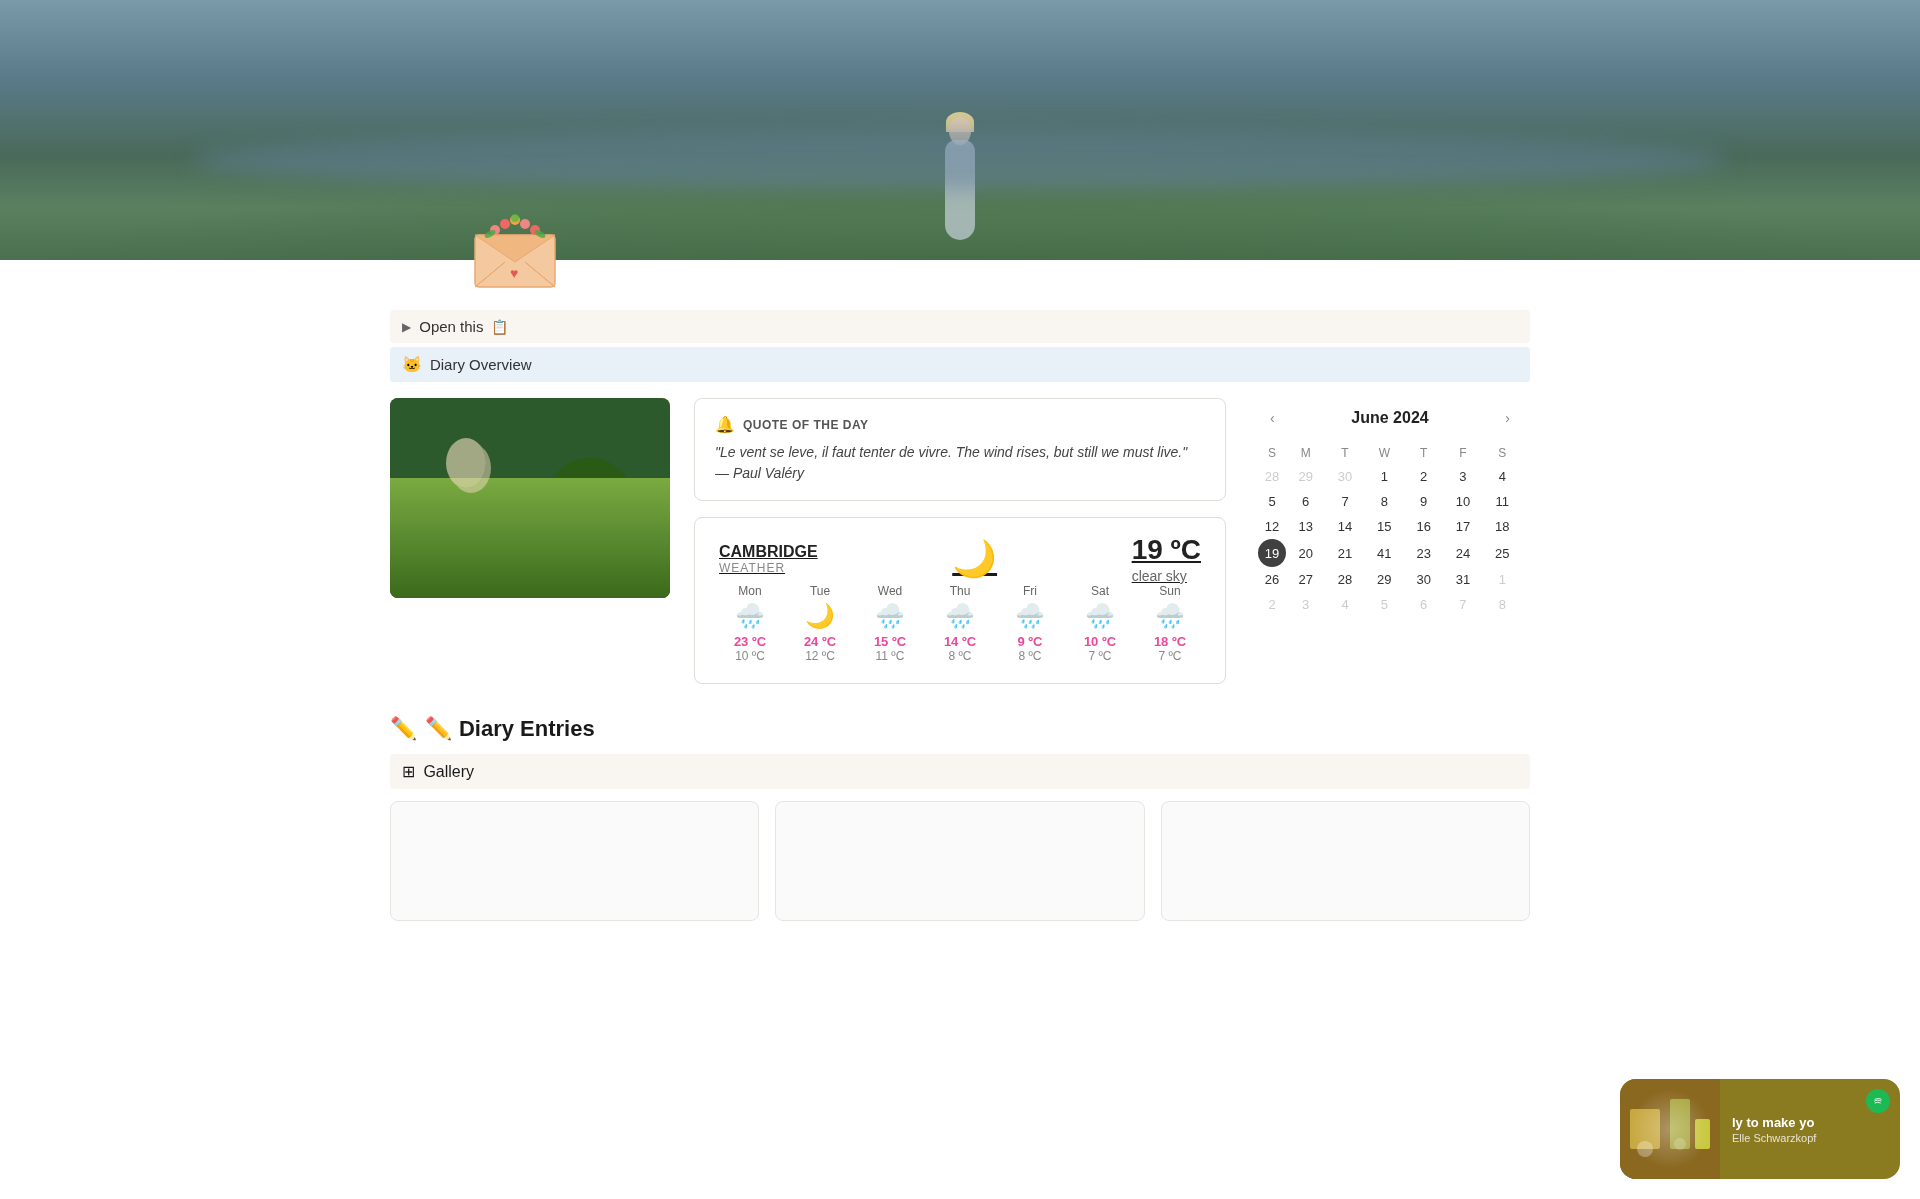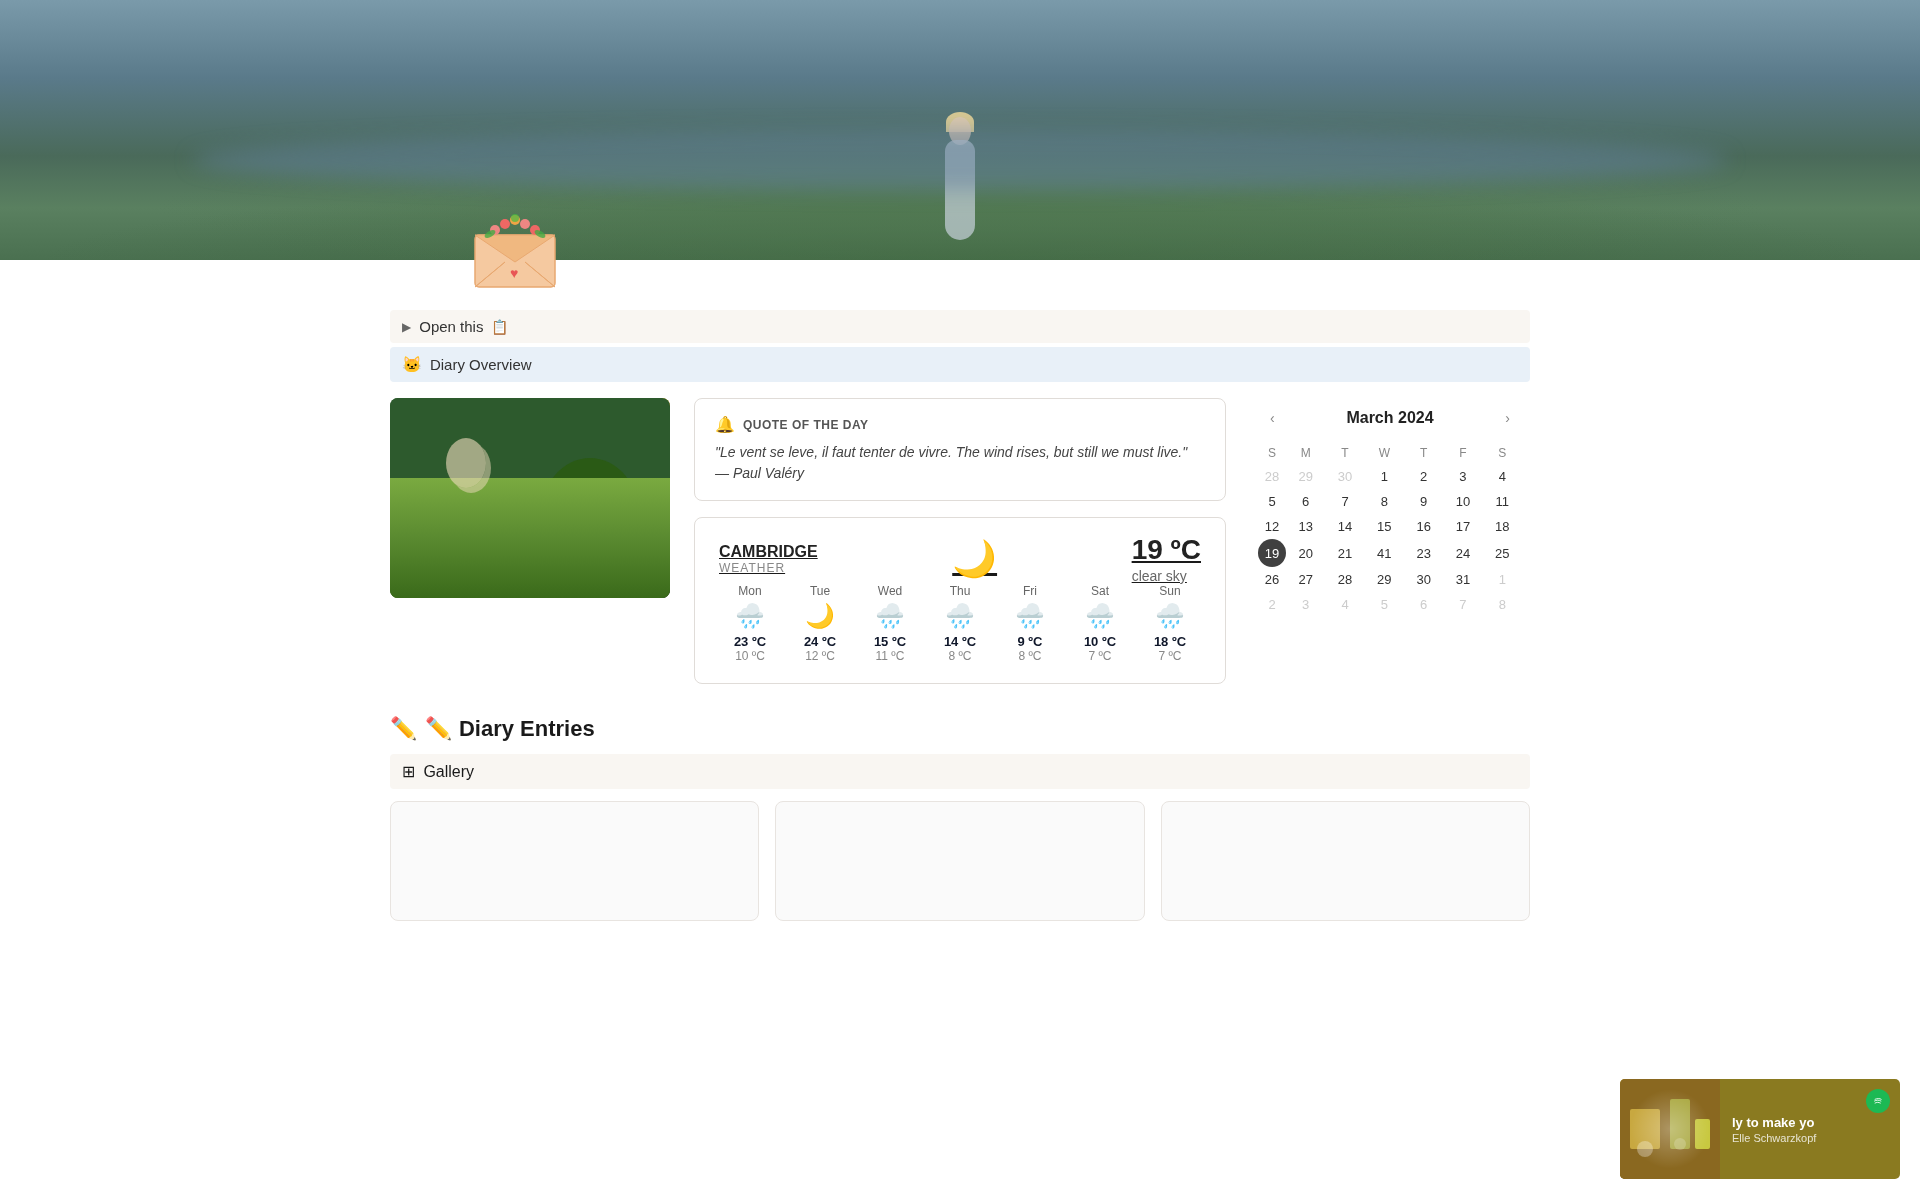--- a/index.html
+++ b/index.html
@@ -199,21 +199,21 @@
     .weather-temp-main { font-size: 28px; font-weight: 600; color: #222; }
     .weather-desc { font-size: 14px; color: #666; margin-top: 2px; }
     .weather-days {
       display: grid;
       grid-template-columns: repeat(7, 1fr);
       gap: 8px;
       text-align: center;
     }
     .weather-day-label { font-size: 12px; color: #666; margin-bottom: 0; font-weight: 500; }
     .weather-icon-big { font-size: 24px; margin: 4px 0; }
-    .weather-high { font-size: 13px; font-weight: 600; color: #0f172a; }
+    .weather-high { font-size: 13px; font-weight: 600; color: #ec4899; }
     .weather-low { font-size: 12px; color: #888; }
 
     
     .calendar-panel {
       padding: 8px;
     }
     .cal-header {
       display: flex;
       justify-content: space-between;
       align-items: center;
@@ -263,21 +263,21 @@
     }
 
     
     .spotify-widget {
       position: fixed;
       bottom: 20px;
       right: 20px;
       width: 280px;
       height: 100px;
       background: #8a7a20;
-      border-radius: 5px;
+      border-radius: 16px;
       overflow: hidden;
       display: flex;
       align-items: center;
       gap: 0;
     }
     .spotify-thumbnail {
       width: 100px;
       height: 100px;
       background: linear-gradient(135deg, #c8a840, #8a6820, #6a4a10);
       flex-shrink: 0;
@@ -454,21 +454,21 @@
               <div class="weather-low">7 ºC</div>
             </div>
           </div>
       </div>
 
     </div>
 
     <div class="calendar-panel">
       <div class="cal-header">
         <span class="cal-nav">‹</span>
-        <span class="cal-month">March 2024</span>
+        <span class="cal-month">June 2024</span>
         <span class="cal-nav">›</span>
       </div>
       <table class="cal-grid" id="calendar-table">
 
       <thead>
             <tr>
               <th>S</th>
               <th>M</th>
               <th>T</th>
               <th>W</th>

